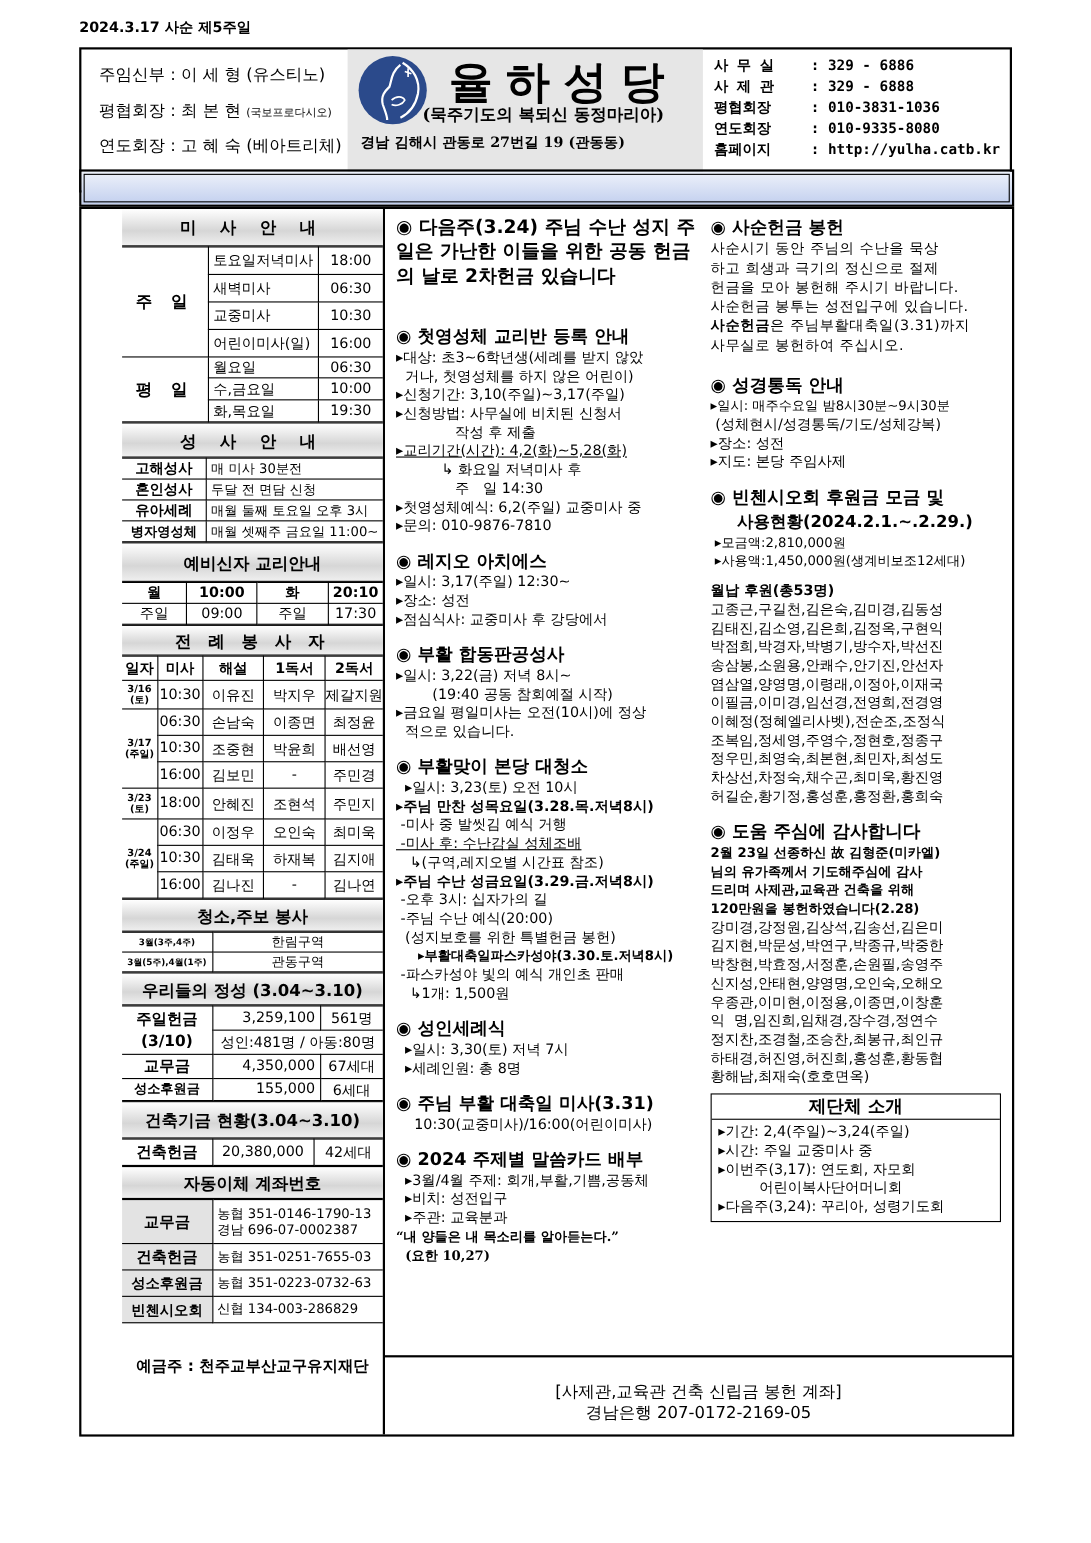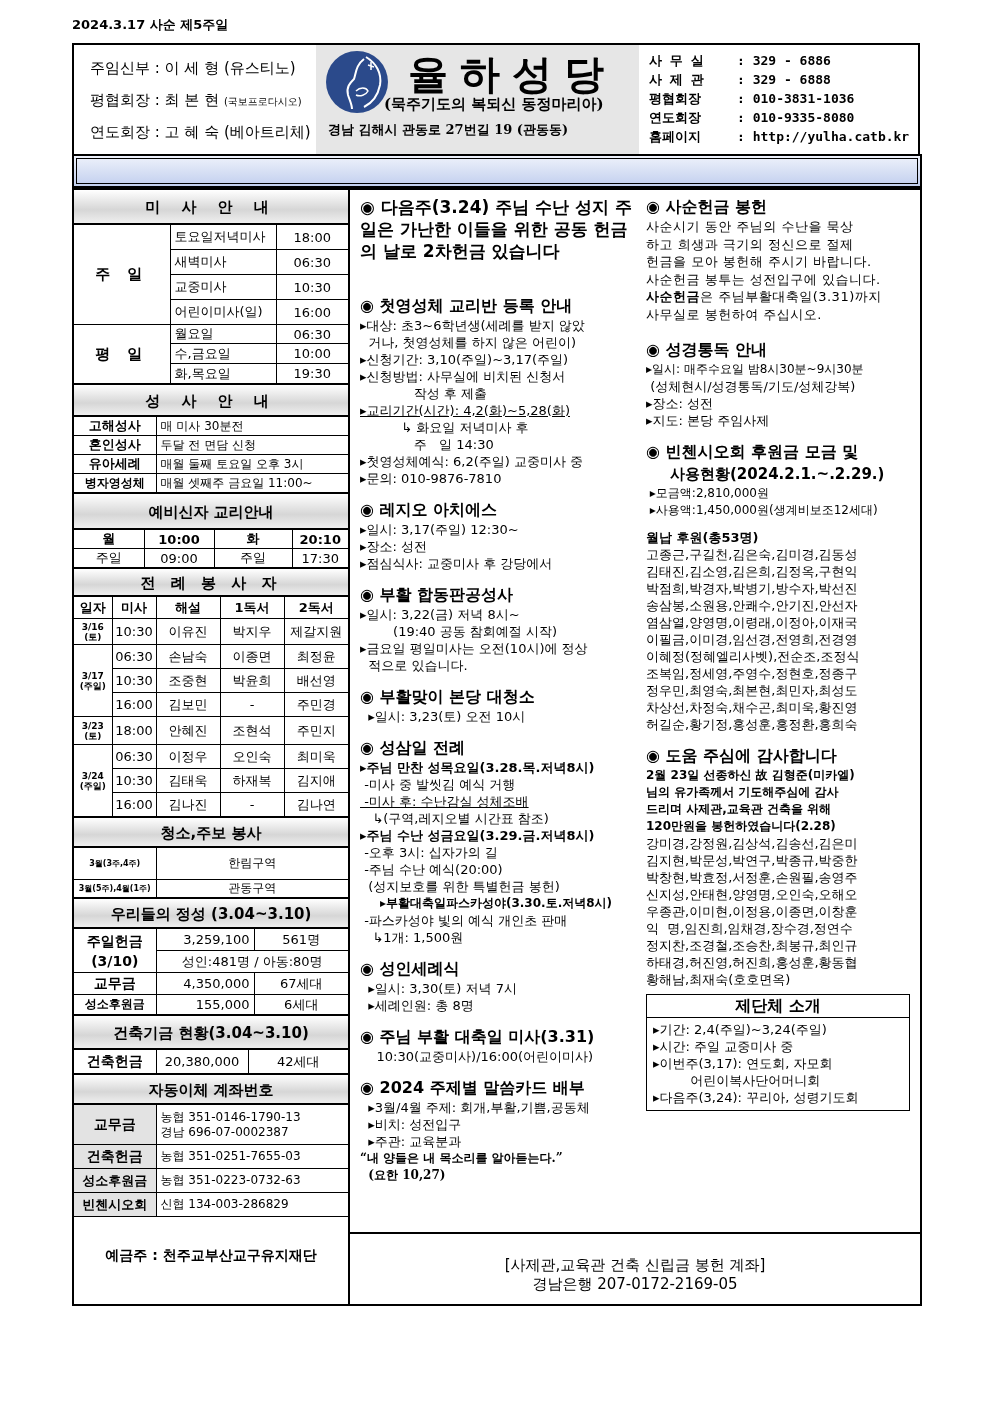--- a/index.html
+++ b/index.html
@@ -17,21 +17,21 @@
   .h-sub { position:absolute; left:68px; top:50px; font-size:15px; font-weight:bold; font-family:"DejaVu Serif", serif; }
   .h-addr { position:absolute; left:12px; top:76px; font-size:13px; font-weight:bold; font-family:"DejaVu Serif", serif; }
   .h-right { flex:1; padding:6px 0 0 10px; box-sizing:border-box; }
   .h-right .row { font-size:13px; font-weight:bold; height:19px; line-height:19px; white-space:nowrap; font-family:"DejaVu Sans Mono", monospace; }
   .h-right .lbl { display:inline-block; width:88px; }
   
   .banner { position:absolute; left:72px; top:154px; width:850px; height:34px; border:2px solid #000; box-sizing:border-box; background:linear-gradient(#eef2fb, #c2cfee); display:flex; align-items:center; justify-content:center; font-size:17px; font-weight:bold; text-shadow:1px 1px 1px #888; }
   .banner-inner { position:absolute; inset:2px; border:1px solid #000; pointer-events:none; }
   
   .main { position:absolute; left:72px; top:188px; width:850px; height:1118px; border:2px solid #000; box-sizing:border-box; }
-  .leftcol { position:absolute; left:0; top:0; width:276px; height:1114px; border-right:2px solid #000; box-sizing:border-box; }
+  .leftcol { position:absolute; left:0; top:0; width:276px; height:1114px; border-right:2px solid #000; box-sizing:border-box;padding-left:37px; }
   .sec-head { background:linear-gradient(#ffffff, #d6d6d6 60%, #efefef); font-weight:bold; text-align:center; border-bottom:1px solid #000; border-top:1px solid #000; box-sizing:border-box; }
   table { border-collapse:collapse; width:100%; }
   td { border:1px solid #000; padding:0 4px; box-sizing:border-box; font-size:13px; white-space:nowrap; }
   .c { text-align:center; }
   .r { text-align:right; }
   .b { font-weight:bold; }
   .gray { background:#e3e3e3; }
   .tiny { font-size:8px; font-weight:bold; }
   .midcol { position:absolute; left:276px; top:0; width:290px; padding:6px 8px 0 10px; box-sizing:border-box; }
   .rightcol { position:absolute; left:566px; top:0; width:280px; padding:6px 6px 0 6px; box-sizing:border-box; }
@@ -218,21 +218,21 @@
             <td class="c" style="padding:0;">16:00</td>
             <td class="c">김나진</td>
             <td class="c">-</td>
             <td class="c" style="border-right:none;">김나연</td>
           </tr>
     </tbody>
       </table>
     <div class="sec-head" style="height:30px;line-height:30px;font-size:15px;">청소,주보 봉사</div>
     <table>
       <tbody>
-          <tr style="height:32px;">
+          <tr style="height:18px;">
             <td class="c tiny" style="width:82px;border-left:none;padding:0;">3월(3주,4주)</td>
             <td class="c" style="border-right:none;font-size:12px;">한림구역</td>
           </tr>
       <tr style="height:18px;">
             <td class="c tiny" style="border-left:none;padding:0;">3월(5주),4월(1주)</td>
             <td class="c" style="border-right:none;font-size:12px;">관동구역</td>
           </tr>
     </tbody>
       </table>
     <div class="sec-head" style="height:30px;line-height:30px;font-size:15px;">우리들의 정성 (3.04~3.10)</div>
@@ -316,21 +316,20 @@
 
     <div class="sh">◉ 부활 합동판공성사</div>
     <div class="line">▸일시: 3,22(금) 저녁 8시~</div>
     <div class="line" style="white-space:pre;">        (19:40 공동 참회예절 시작)</div>
     <div class="line">▸금요일 평일미사는 오전(10시)에 정상</div>
     <div class="line" style="white-space:pre;">  적으로 있습니다.</div>
 
     <div class="sh">◉ 부활맞이 본당 대청소</div>
     <div class="line" style="white-space:pre;">  ▸일시: 3,23(토) 오전 10시</div>
 
-    <div class="sh">◉ 성삼일 전례</div>
     <div class="bold13">▸주님 만찬 성목요일(3.28.목.저녁8시)</div>
     <div class="line" style="white-space:pre;"> -미사 중 발씻김 예식 거행</div>
     <div class="line ul" style="white-space:pre;"> -미사 후: 수난감실 성체조배</div>
     <div class="line" style="white-space:pre;">   ↳(구역,레지오별 시간표 참조)</div>
     <div class="bold13">▸주님 수난 성금요일(3.29.금.저녁8시)</div>
     <div class="line" style="white-space:pre;"> -오후 3시: 십자가의 길</div>
     <div class="line" style="white-space:pre;"> -주님 수난 예식(20:00)</div>
     <div class="line" style="white-space:pre;">  (성지보호를 위한 특별헌금 봉헌)</div>
     <div class="bold13" style="font-size:12px;text-align:center;">▸부활대축일파스카성야(3.30.토.저녁8시)</div>
     <div class="line" style="white-space:pre;"> -파스카성야 빛의 예식 개인초 판매</div>

